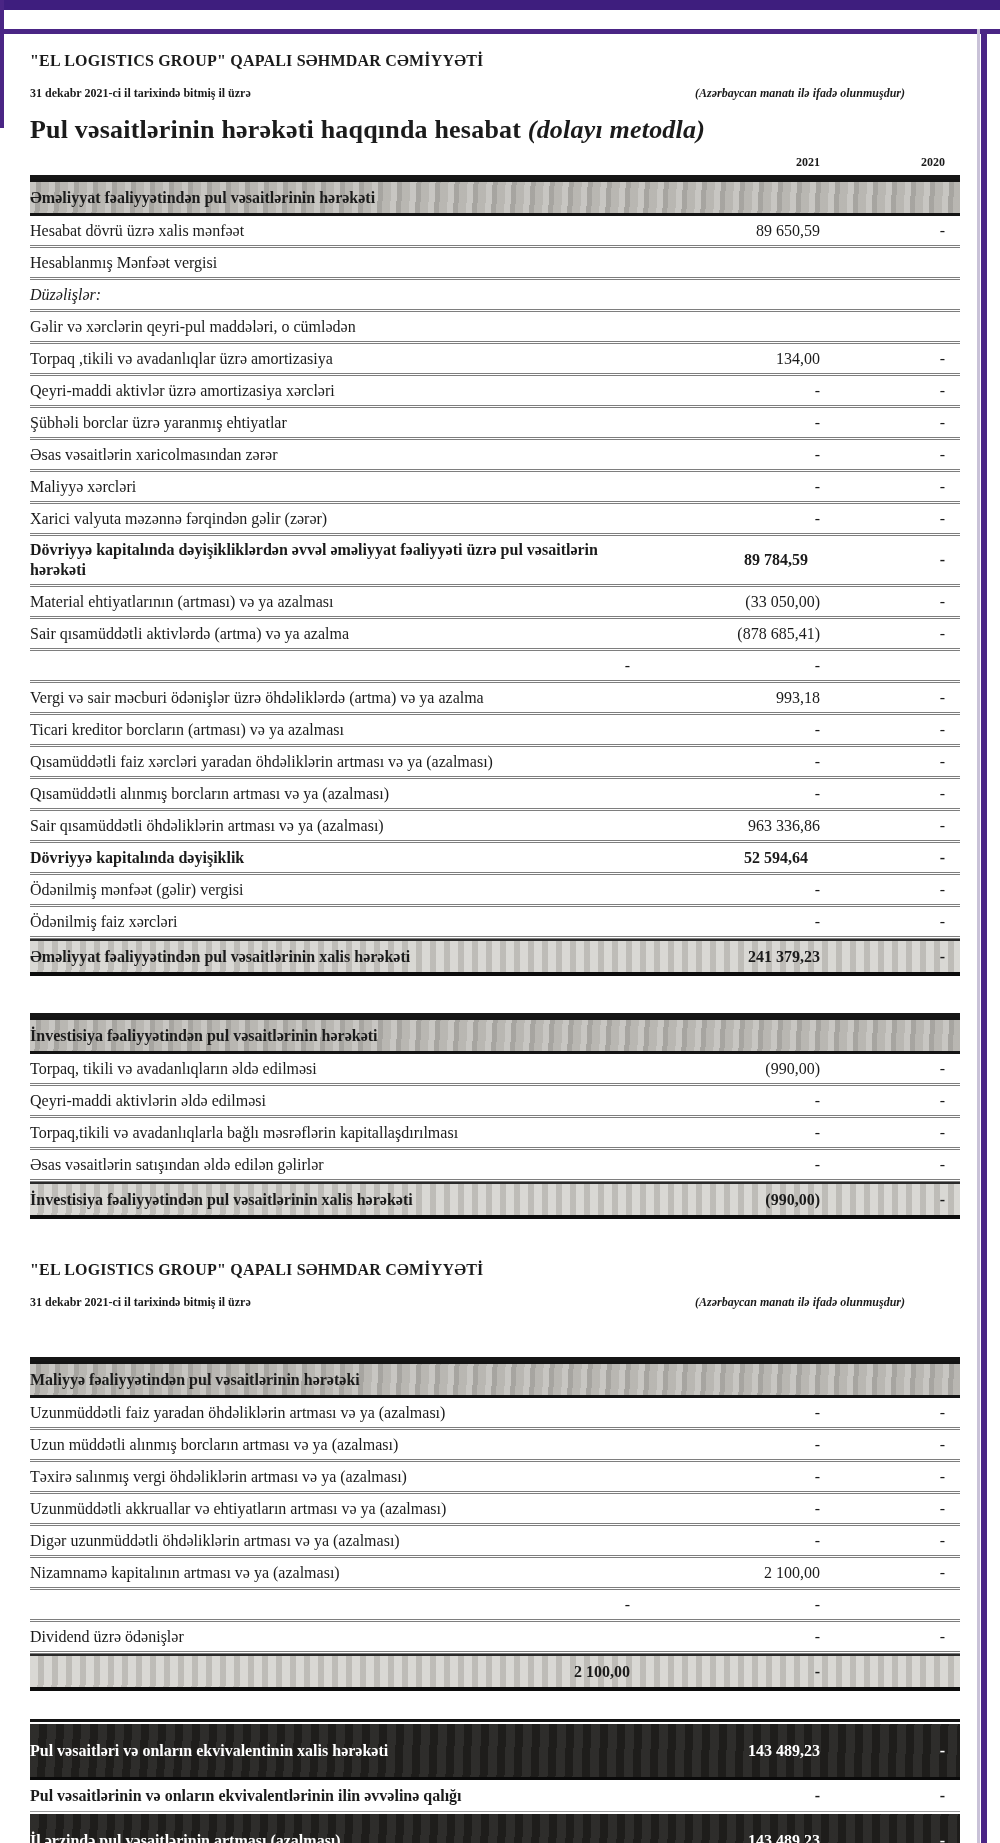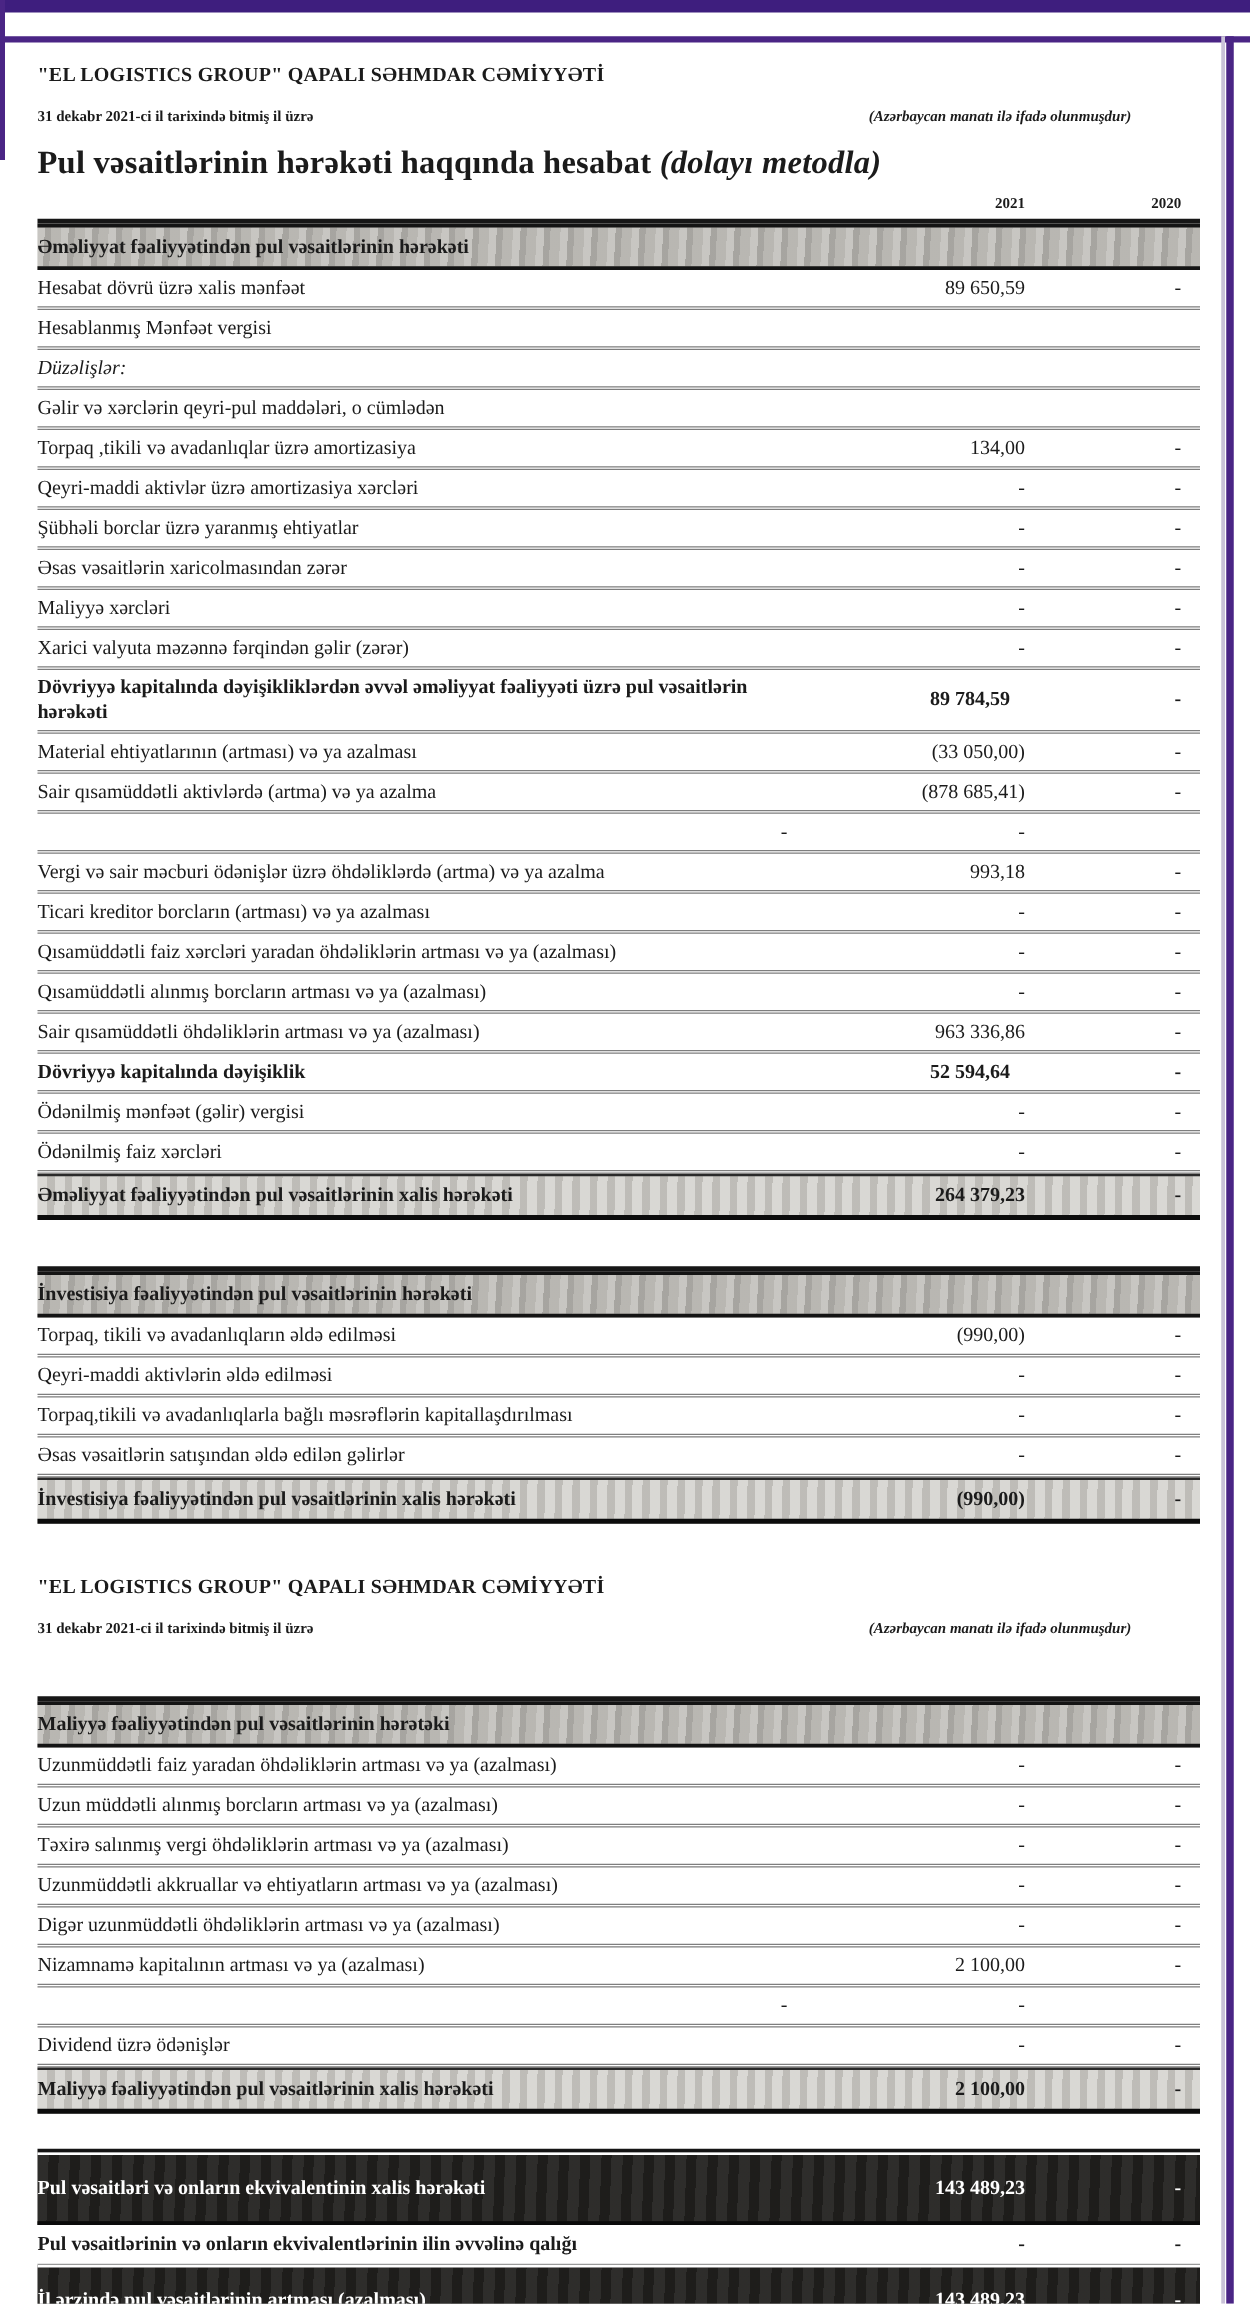--- a/index.html
+++ b/index.html
@@ -194,21 +194,21 @@
         <div class="v1">-</div>
         <div class="v2">-</div>
       </div>
       <div class="trow plain">
         <div class="lbl">Ödənilmiş faiz xərcləri</div>
         <div class="v1">-</div>
         <div class="v2">-</div>
       </div>
       <div class="trow total">
         <div class="lbl">Əməliyyat fəaliyyətindən pul vəsaitlərinin xalis hərəkəti</div>
-        <div class="v1">264 379,23</div>
+        <div class="v1">241 379,23</div>
         <div class="v2">-</div>
       </div>
     </div>
 
   <div class="gap-sm"></div>
 
   <div class="ftable">
       <div class="trow header">
         <div class="lbl">İnvestisiya fəaliyyətindən pul vəsaitlərinin hərəkəti</div>
         <div class="v1"></div>
@@ -290,21 +290,20 @@
       <div class="trow plain">
         <div class="v1">-</div>
         <div class="v2">-</div>
       </div>
       <div class="trow plain">
         <div class="lbl">Dividend üzrə ödənişlər</div>
         <div class="v1">-</div>
         <div class="v2">-</div>
       </div>
       <div class="trow total">
-        <div class="lbl">Maliyyə fəaliyyətindən pul vəsaitlərinin xalis hərəkəti</div>
         <div class="v1">2 100,00</div>
         <div class="v2">-</div>
       </div>
     </div>
 
   <div class="ftable summary">
       <div class="trow dark">
         <div class="lbl">Pul vəsaitləri və onların ekvivalentinin xalis hərəkəti</div>
         <div class="v1">143 489,23</div>
         <div class="v2">-</div>

